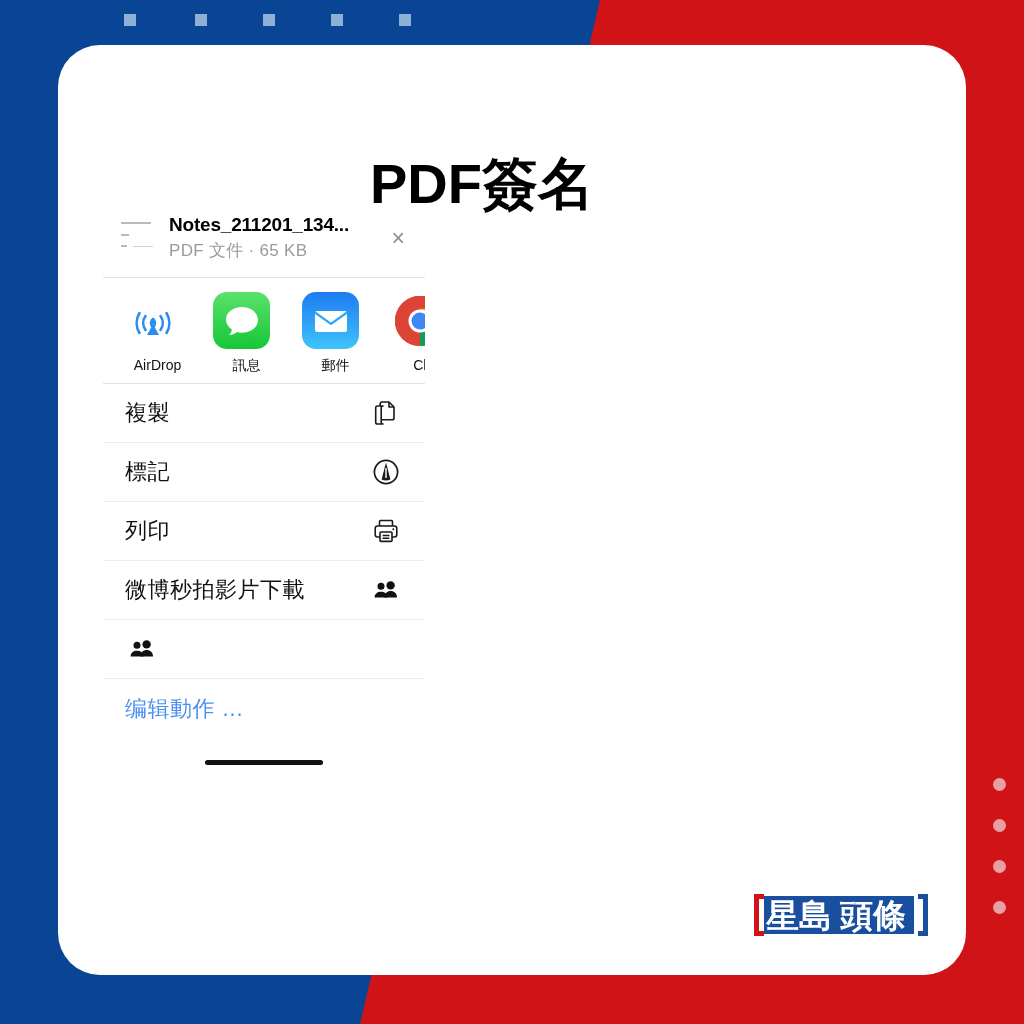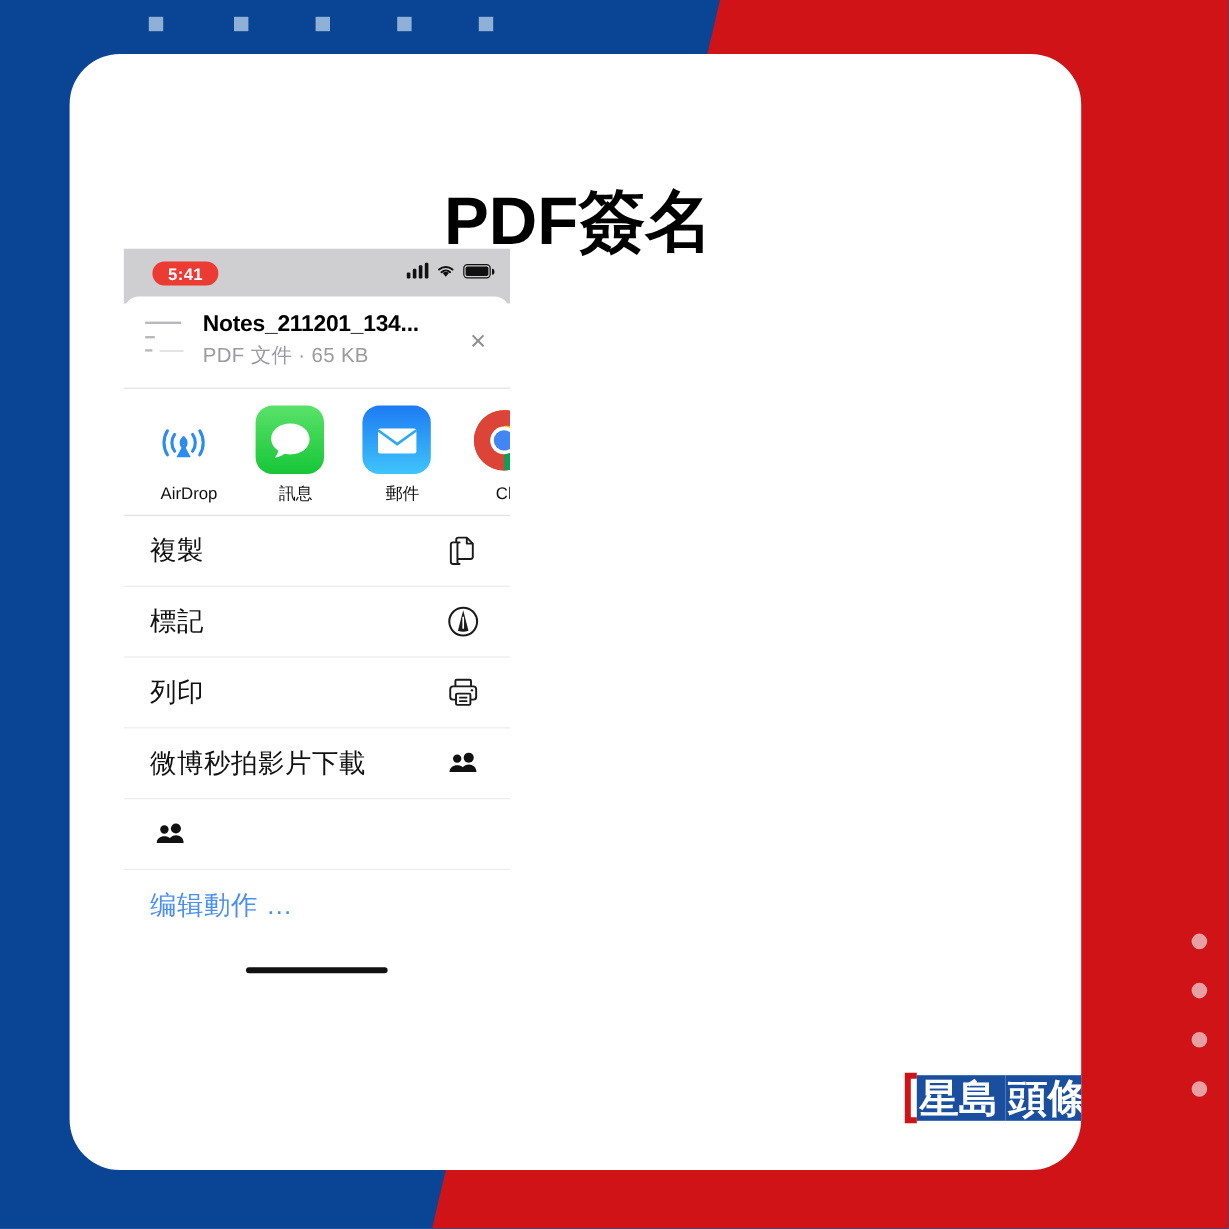--- a/index.html
+++ b/index.html
@@ -31,21 +31,21 @@
   
   #right-dots{ position:absolute; right:18px; top:778px; z-index:2; }
   #right-dots .dot{
     width:13px; height:13px; border-radius:50%;
     background:#e8a0a2; margin-bottom:28px;
   }
 
   
   #card{
     position:absolute; left:58px; top:45px;
-    width:843px; height:930px;
+    width:908px; height:930px;
     background:#ffffff; border-radius:42px;
     z-index:3; overflow:hidden;
   }
 
   
   #page-title{
     position:absolute; left:0; top:108px; width:908px;
     text-align:center;
     font-size:56px; font-weight:bold; color:#000;
     letter-spacing:0px; line-height:1.1;
@@ -187,37 +187,20 @@
   <div class="dot"></div>
 </div>
 
 <div id="card">
 
   <div id="page-title"><span>PDF簽名</span></div>
 
 
   <div id="phone">
 
-    <div class="statusbar">
-      <div class="status-time">5:41</div>
-      <div class="status-right">
-        <span class="bars">
-            <i></i>
-            <i></i>
-            <i></i>
-            <i></i>
-          </span>
-        <svg width="17" height="13" viewBox="0 0 17 13">
-          <path d="M8.5 11.6 L5.9 8.6 a4 4 0 0 1 5.2 0 Z" fill="#111"></path>
-          <path d="M2.9 5.6 a8.4 8.4 0 0 1 11.2 0" stroke="#111" stroke-width="1.7" fill="none" stroke-linecap="round"></path>
-          <path d="M4.9 7.8 a5.5 5.5 0 0 1 7.2 0" stroke="#111" stroke-width="1.7" fill="none" stroke-linecap="round"></path>
-        </svg>
-        <span class="batt"></span>
-      </div>
-    </div>
 
     <div class="sheet">
 
       <div class="file-row">
         <div class="file-thumb">
           <span class="ln a"></span>
             <span class="ln b"></span>
           <span class="ln c"></span>
             <span class="ln d"></span>
         </div>

